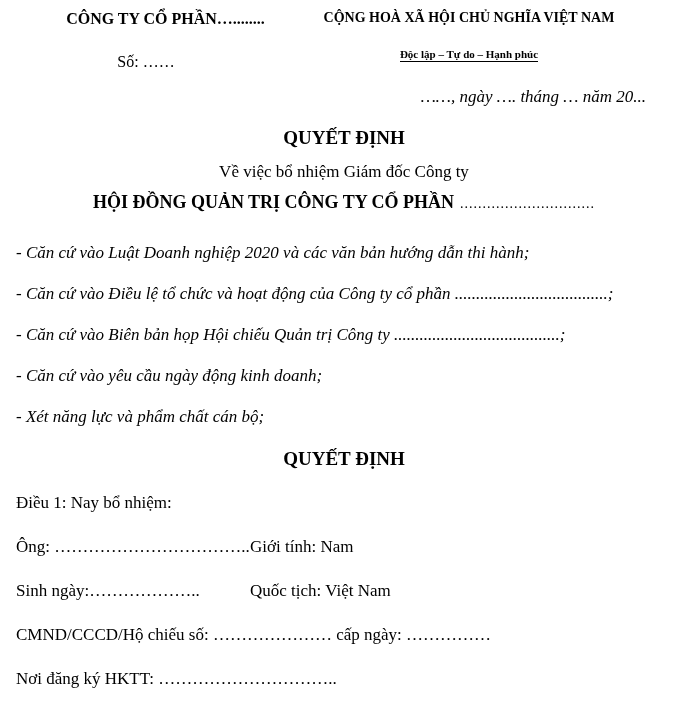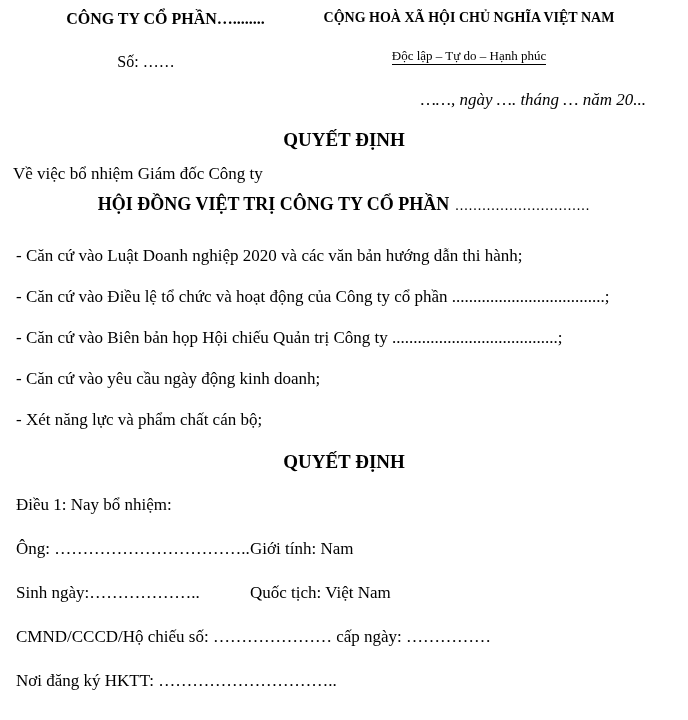--- a/index.html
+++ b/index.html
@@ -16,32 +16,32 @@
     font-size: 17px;
     line-height: 1.18;
   }
   
   .header { display: flex; }
   .header-left { width: 292px; text-align: center; }
   .header-right { flex: 1; text-align: center; padding-right: 42px; }
   .company { font-weight: bold; font-size: 16px; margin: 4px 0 0; padding-left: 39px; }
   .doc-number { font-size: 16px; margin: 24px 0 0; }
   .national { font-weight: bold; font-size: 14px; margin: 4px 0 0; }
-  .motto { font-weight: normal; font-size: 13px; margin: 21px 0 0; }
+  .motto { font-weight: bold; font-size: 11px; margin: 21px 0 0; }
   .motto .underline { border-bottom: 1.6px solid #000; padding-bottom: 1px; }
   .dateline { font-style: italic; font-size: 17px; margin: 27px 0 0; text-align: right; }
   
   .doc-title { text-align: center; font-weight: bold; font-size: 19px; margin: 19px 0 0; }
-  .doc-subtitle { font-size: 17px; margin: 13px 13px 0; }
+  .doc-subtitle { text-align: center; font-size: 17px; margin: 13px 4px 0; }
   .issuer { text-align: center; font-size: 18px; margin: 10px 0 0; white-space: nowrap; }
   .issuer .bold-part { font-weight: bold; }
   .issuer .dots { font-size: 14px; margin-left: 6px; letter-spacing: 1px; }
   
   .recitals { margin: 30px 18px 0 16px; }
-  .recital { font-size: 17px; margin: 0 0 21px; }
+  .recital { font-style: italic; font-size: 17px; margin: 0 0 21px; }
   
   .decision-heading { text-align: center; font-weight: bold; font-size: 19px; margin: 4px 0 0; }
   .article { margin: 22px 18px 0 16px; font-size: 17px; }
   .article p { margin: 0 0 24px; }
   .row { display: flex; align-items: center; }
   .col-a { width: 234px; }
   .col-b { width: 160px; }
 </style>
 </head>
 <body>
@@ -55,21 +55,21 @@
     </div>
     <div class="header-right">
       <p class="national">CỘNG HOÀ XÃ HỘI CHỦ NGHĨA VIỆT NAM</p>
       <p class="motto"><span class="underline">Độc lập – Tự do – Hạnh phúc</span></p>
       <p class="dateline">……, ngày …. tháng … năm 20...</p>
     </div>
   </div>
 
   <p class="doc-title">QUYẾT ĐỊNH</p>
   <p class="doc-subtitle">Về việc bổ nhiệm Giám đốc Công ty</p>
-  <p class="issuer"><span class="bold-part">HỘI ĐỒNG VIỆT TRỊ CÔNG TY CỔ PHẦN</span><span class="dots">..............................</span></p>
+  <p class="issuer"><span class="bold-part">HỘI ĐỒNG QUẢN TRỊ CÔNG TY CỔ PHẦN</span><span class="dots">..............................</span></p>
 
   <div class="recitals">
     <p class="recital">- Căn cứ vào Luật Doanh nghiệp 2020 và các văn bản hướng dẫn thi hành;</p>
     <p class="recital">- Căn cứ vào Điều lệ tổ chức và hoạt động của Công ty cổ phần ....................................;</p>
     <p class="recital">- Căn cứ vào Biên bản họp Hội chiếu Quản trị Công ty .......................................;</p>
     <p class="recital">- Căn cứ vào yêu cầu ngày động kinh doanh;</p>
     <p class="recital">- Xét năng lực và phẩm chất cán bộ;</p>
   </div>
 
   <p class="decision-heading">QUYẾT ĐỊNH</p>

